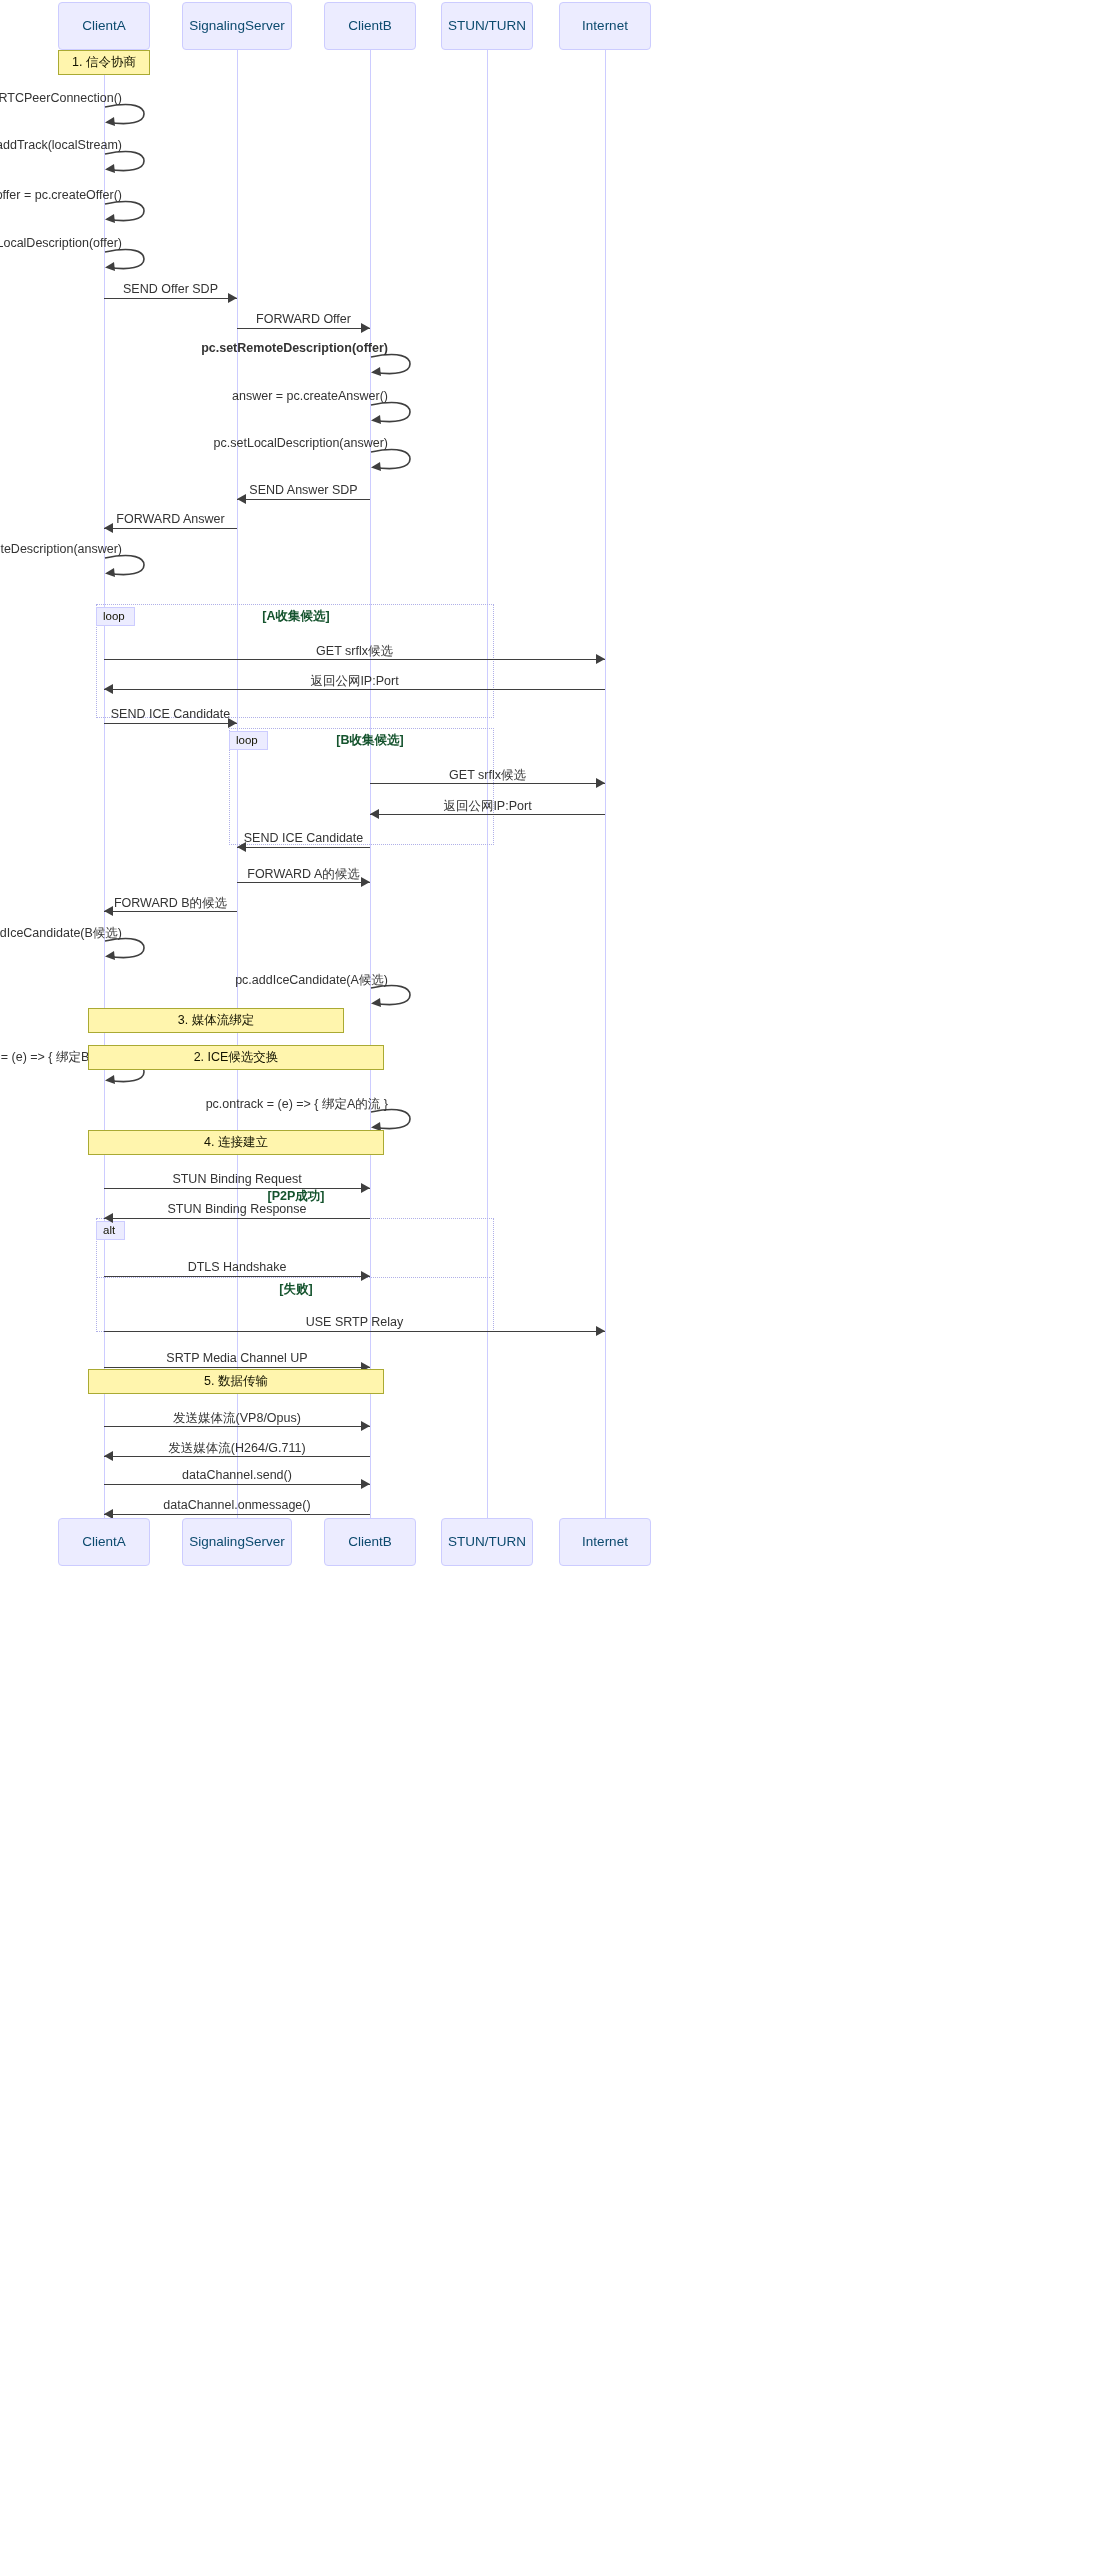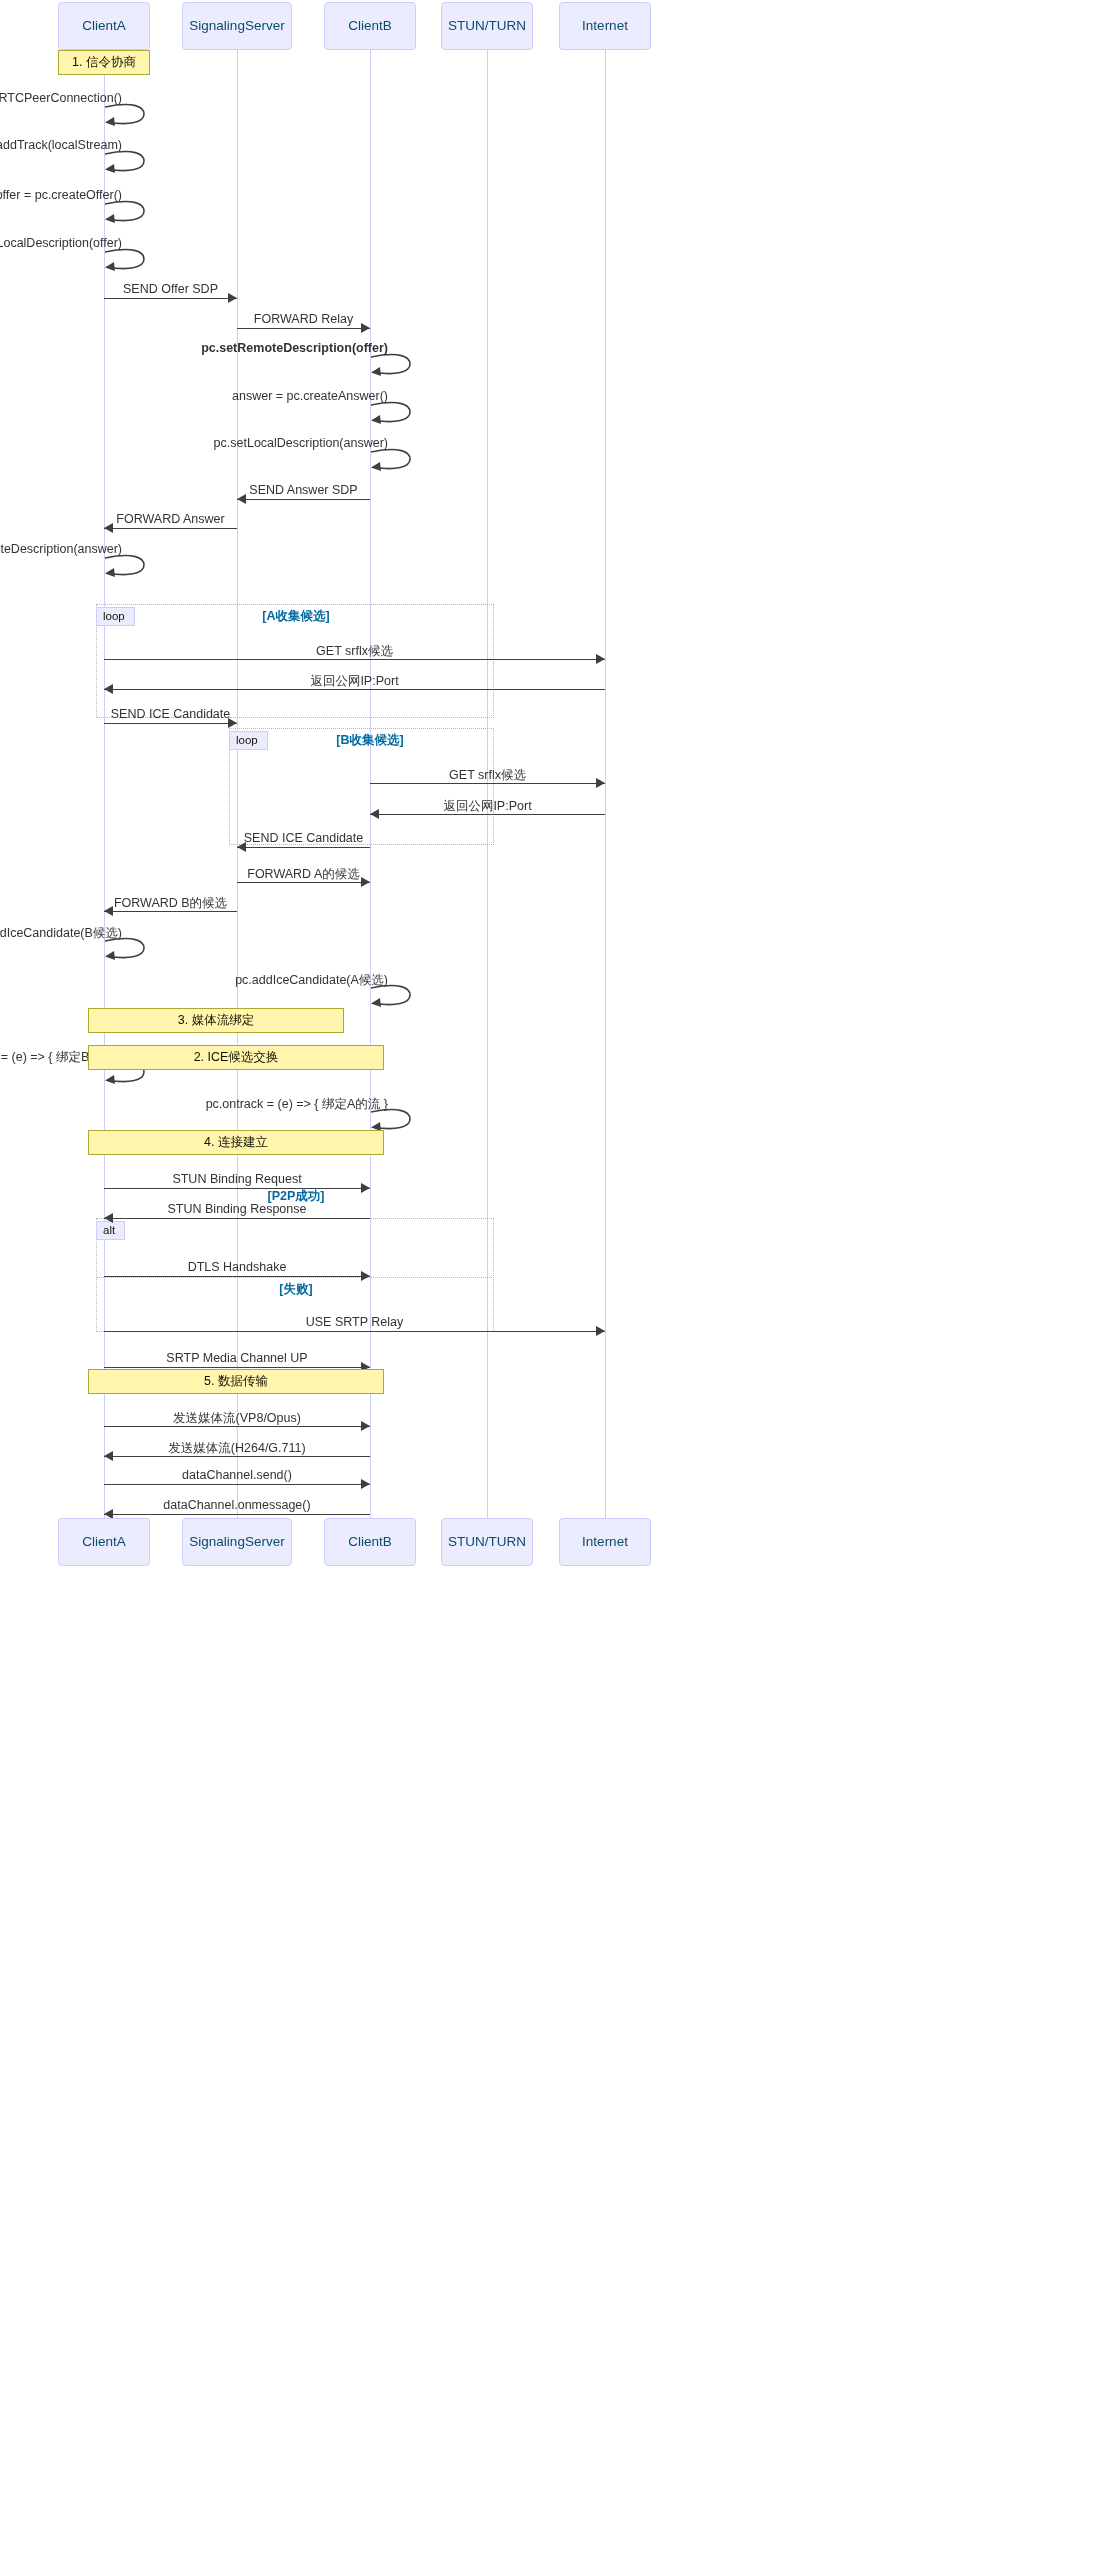--- a/index.html
+++ b/index.html
@@ -105,21 +105,21 @@
     background:#ECECFF;
     border:1px solid #CCCCFF;
     font-size:11.5px;
     color:#131300;
     padding:2px 9px 3px 6px;
     line-height:1.05;
   }
   .block-cond{
     position:absolute;
     font-size:12.5px;
-    color:#0369a1;
+    color:#14532d;
     font-weight:bold;
     white-space:nowrap;
     transform:translateX(-50%);
   }
   .block-divider{
     position:absolute;
     height:0;
     border-top:1.5px dotted #b0b0e8;
   }
 </style>
@@ -173,21 +173,21 @@
     <div class="self-label" style="left: 122px; top: 236px;">pc.setLocalDescription(offer)</div>
     <div class="msg" style="left: 104px; top: 298px; width: 133px;">
       <div class="msg-line" style="width: 133px;"></div>
       <div class="arrow-head right" style="left: 124px;"></div>
     </div>
     <div class="msg-label" style="left: 170.5px; top: 282px;">SEND Offer SDP</div>
     <div class="msg" style="left: 237px; top: 328px; width: 133px;">
       <div class="msg-line" style="width: 133px;"></div>
       <div class="arrow-head right" style="left: 124px;"></div>
     </div>
-    <div class="msg-label" style="left: 303.5px; top: 312px;">FORWARD Relay</div>
+    <div class="msg-label" style="left: 303.5px; top: 312px;">FORWARD Offer</div>
     <div class="selfmsg" style="left: 370px; top: 351px;">
       <svg width="46" height="30" viewBox="0 0 46 30">
         <path d="M1,6 C30,0 40,6 40,13 C40,21 26,25 3,21" fill="none" stroke="#3f3f3f" stroke-width="1.6"></path>
         <path d="M10,16 L1,21.5 L11,25 Z" fill="#3f3f3f"></path>
       </svg>
     </div>
     <div class="self-label" style="left: 388px; top: 341px; font-weight: bold;">pc.setRemoteDescription(offer)</div>
     <div class="selfmsg" style="left: 370px; top: 399px;">
       <svg width="46" height="30" viewBox="0 0 46 30">
         <path d="M1,6 C30,0 40,6 40,13 C40,21 26,25 3,21" fill="none" stroke="#3f3f3f" stroke-width="1.6"></path>

